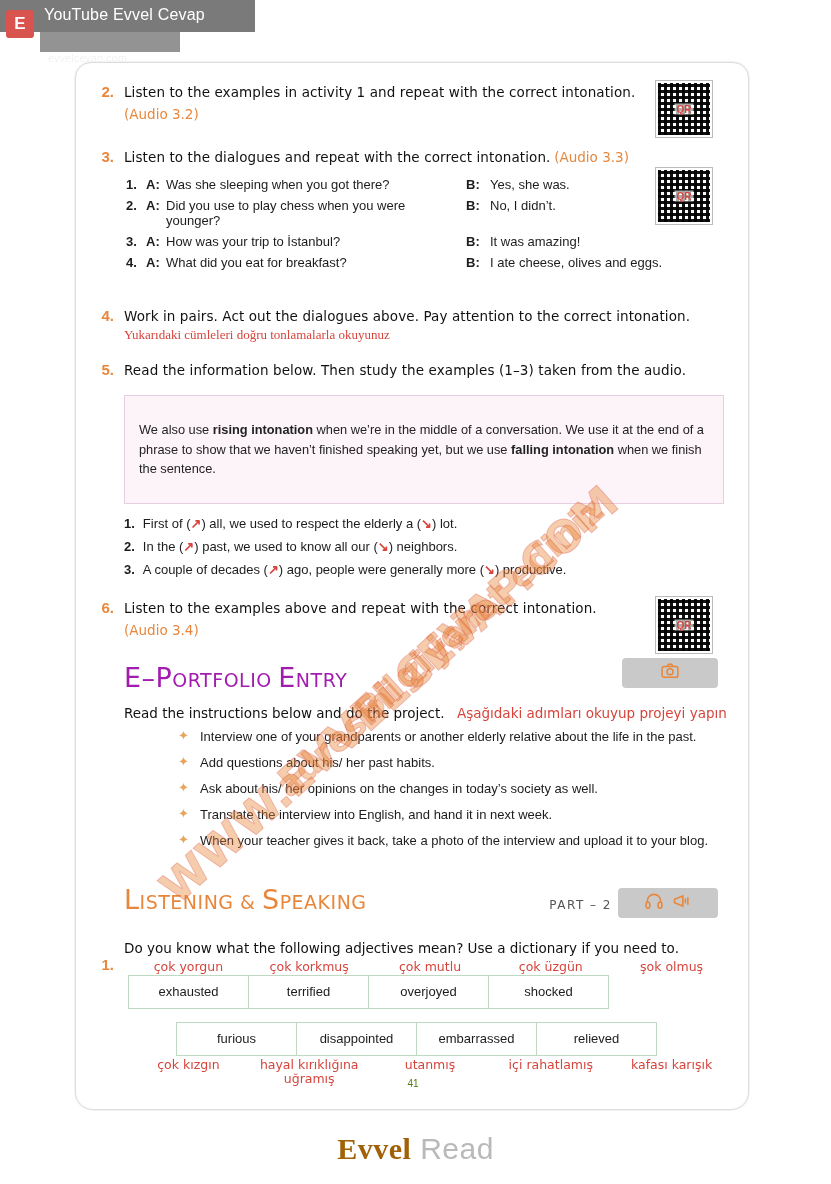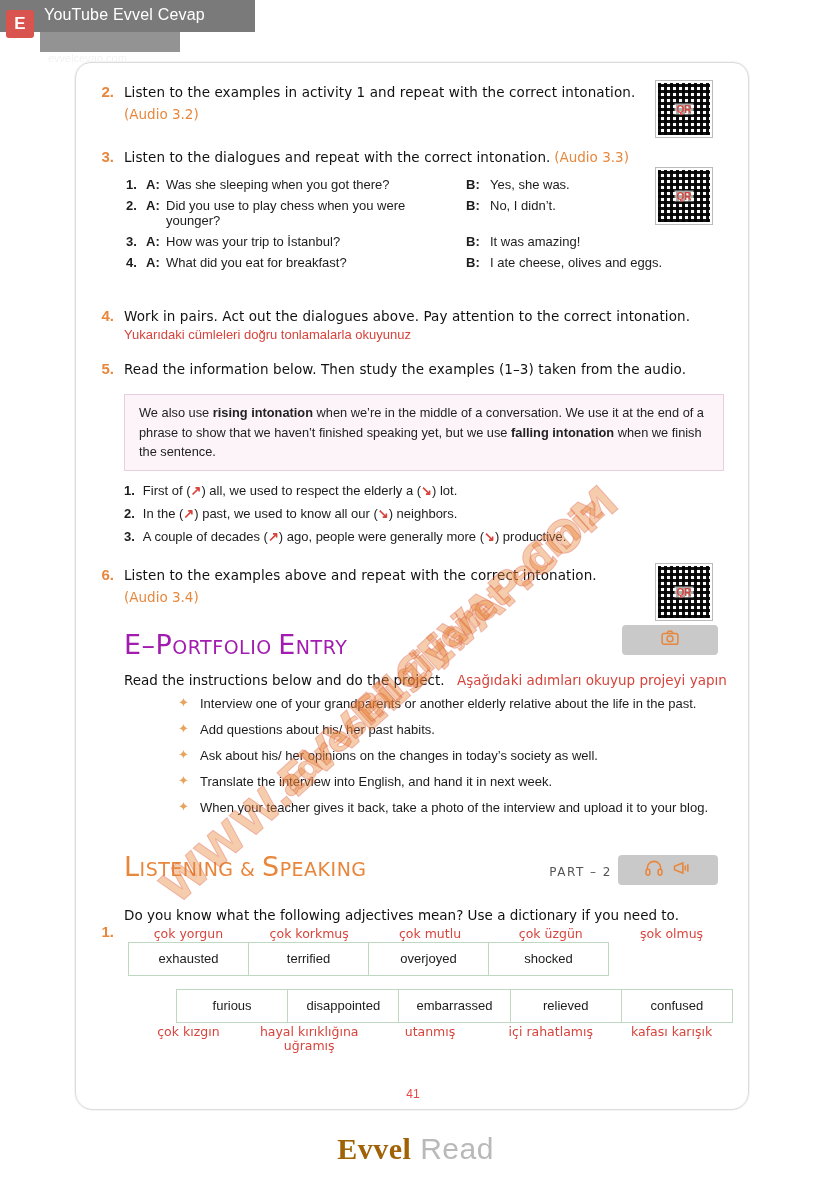--- a/index.html
+++ b/index.html
@@ -138,33 +138,33 @@
     font-size: 13px;
   }
   .dlg td { padding: 3px 2px; vertical-align: top; color: #1c1c1c; }
   .dlg td.n { width: 20px; font-weight: bold; text-align: left; }
   .dlg td.sp { width: 20px; font-weight: bold; }
   .dlg td.qa { width: 300px; }
   .dlg td.b-col { width: 24px; font-weight: bold; }
 
   .tr-note {
     color: #d6443c;
-    font-family: Liberation Sans, sans-serif;
+    font-family: Liberation Serif, serif;
     font-size: 13px;
     margin-left: 36px;
     margin-top: 1px;
   }
 
   
   .infobox {
     margin: 14px 0 12px 36px;
     width: 600px;
     background: #fdf4fa;
     border: 1px solid #e8cfe0;
-    padding: 8px 14px;
+    padding: 24px 14px;
     font-size: 12.8px;
     line-height: 1.55;
     color: #222;
   }
   .infobox b { font-weight: bold; }
 
   .ex-list { margin-left: 36px; margin-top: 6px; }
   .ex-list div {
     font-size: 13px;
     margin-bottom: 8px;
@@ -286,24 +286,24 @@
     font-size: 13px;
     color: #1c1c1c;
     background: #fff;
     margin-right: -1px;
   }
   .adj-row.second { margin-top: 13px; margin-left: 48px; }
 
   .pageno {
     position: absolute;
     left: 0; right: 0;
-    bottom: 10px;
+    bottom: 22px;
     text-align: center;
-    font-size: 12px;
-    color: #ef4444;
+    font-size: 10px;
+    color: #4d7c0f;
   }
 
   
   .bottom-logo {
     position: absolute;
     left: 0; right: 0;
     bottom: 18px;
     text-align: center;
     font-size: 30px;
     letter-spacing: .5px;
@@ -493,21 +493,20 @@
         <div class="adj-cell">exhausted</div>
         <div class="adj-cell">terrified</div>
         <div class="adj-cell">overjoyed</div>
         <div class="adj-cell">shocked</div>
       </div>
       <div class="adj-row second">
         <div class="adj-cell">furious</div>
         <div class="adj-cell">disappointed</div>
         <div class="adj-cell">embarrassed</div>
         <div class="adj-cell">relieved</div>
-        <div class="adj-cell">confused</div>
       </div>
       <div class="tr-row" style="margin-top:2px;">
         <span>çok kızgın</span>
         <span>hayal kırıklığına uğramış</span>
         <span>utanmış</span>
         <span>içi rahatlamış</span>
         <span>kafası karışık</span>
       </div>
     </div>
 

